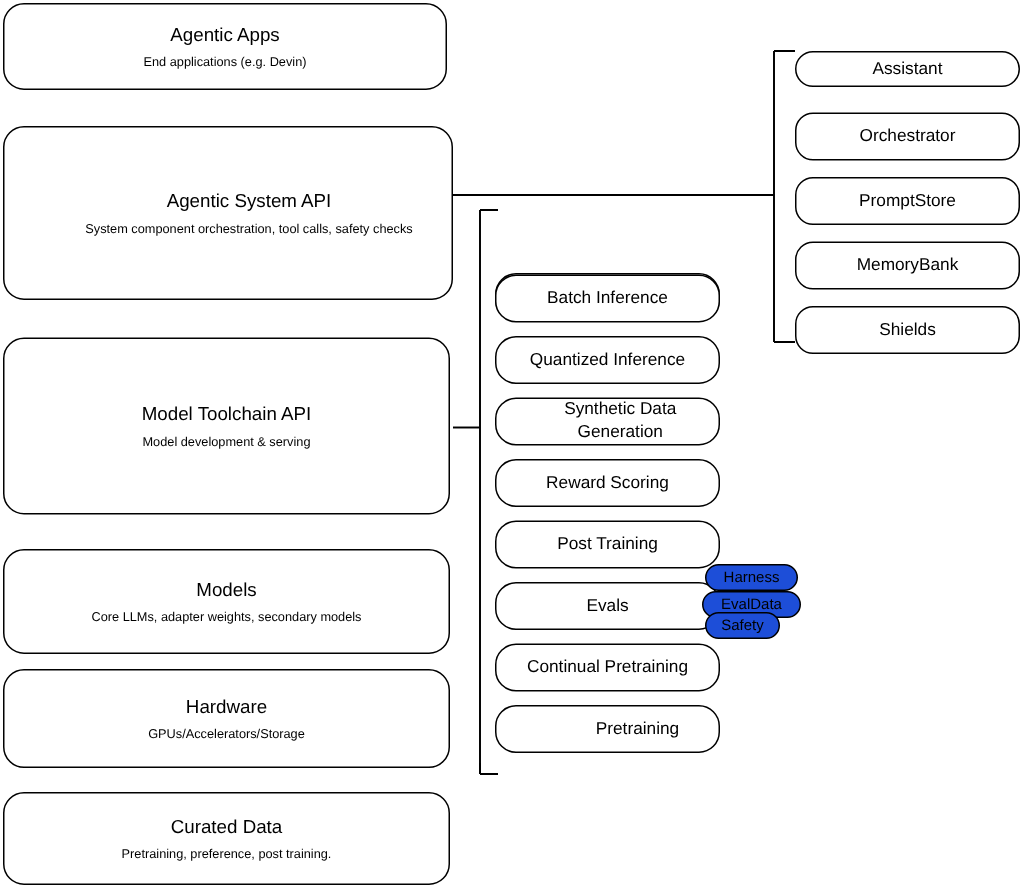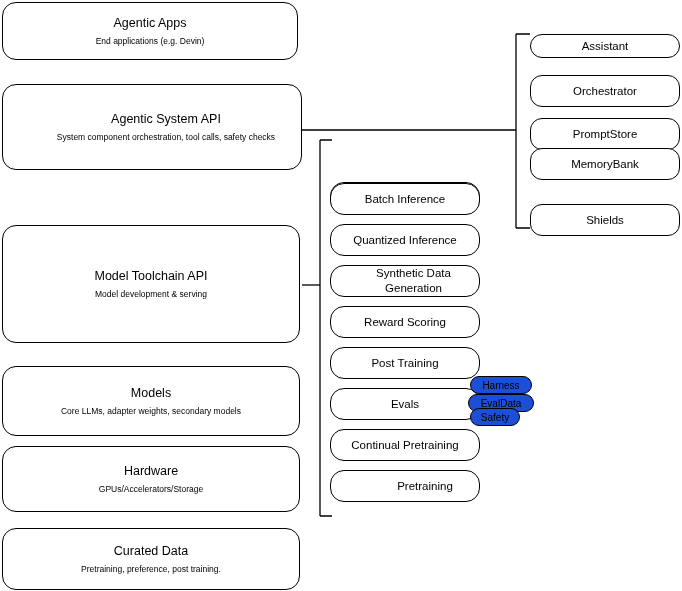--- a/index.html
+++ b/index.html
@@ -94,21 +94,21 @@
     <path d="M 320 140 L 320 516 M 320 140 L 332 140 M 320 516 L 332 516"></path>
     <path d="M 480 404 L 470 404"></path>
   </svg>
 
   <div class="leftcol">
     <div class="node" style="left:2px; top:2px; width:296px; height:58px;">
       <div class="title">Agentic Apps</div>
       <div class="sub">End applications (e.g. Devin)</div>
     </div>
 
-    <div class="node" style="left:2px; top:84px; width:300px; height:86px;padding-left:28px;">
+    <div class="node" style="left:2px; top:84px; width:300px; height:116px;padding-left:28px;">
       <div class="title">Agentic System API</div>
       <div class="sub">System component orchestration, tool calls, safety checks</div>
     </div>
 
     <div class="node" style="left:2px; top:225px; width:298px; height:118px;">
       <div class="title">Model Toolchain API</div>
       <div class="sub">Model development &amp; serving</div>
     </div>
 
     <div class="node" style="left:2px; top:366px; width:298px; height:70px;">
@@ -160,21 +160,21 @@
   <div class="rightcol">
     <div class="node" style="left:530px; top:34px; width:150px; height:24px;">
       <div class="title">Assistant</div>
     </div>
     <div class="node" style="left:530px; top:75px; width:150px; height:32px;">
       <div class="title">Orchestrator</div>
     </div>
     <div class="node" style="left:530px; top:118px; width:150px; height:32px;">
       <div class="title">PromptStore</div>
     </div>
-    <div class="node" style="left:530px; top:148px; width:150px; height:32px;">
+    <div class="node" style="left:530px; top:161px; width:150px; height:32px;">
       <div class="title">MemoryBank</div>
     </div>
     <div class="node" style="left:530px; top:204px; width:150px; height:32px;">
       <div class="title">Shields</div>
     </div>
   </div>
 
   <div>
     <div class="pill" style="left:470px; top:376px; width:62px; height:18px;">Harness</div>
     <div class="pill" style="left:468px; top:394px; width:66px; height:18px;">EvalData</div>

